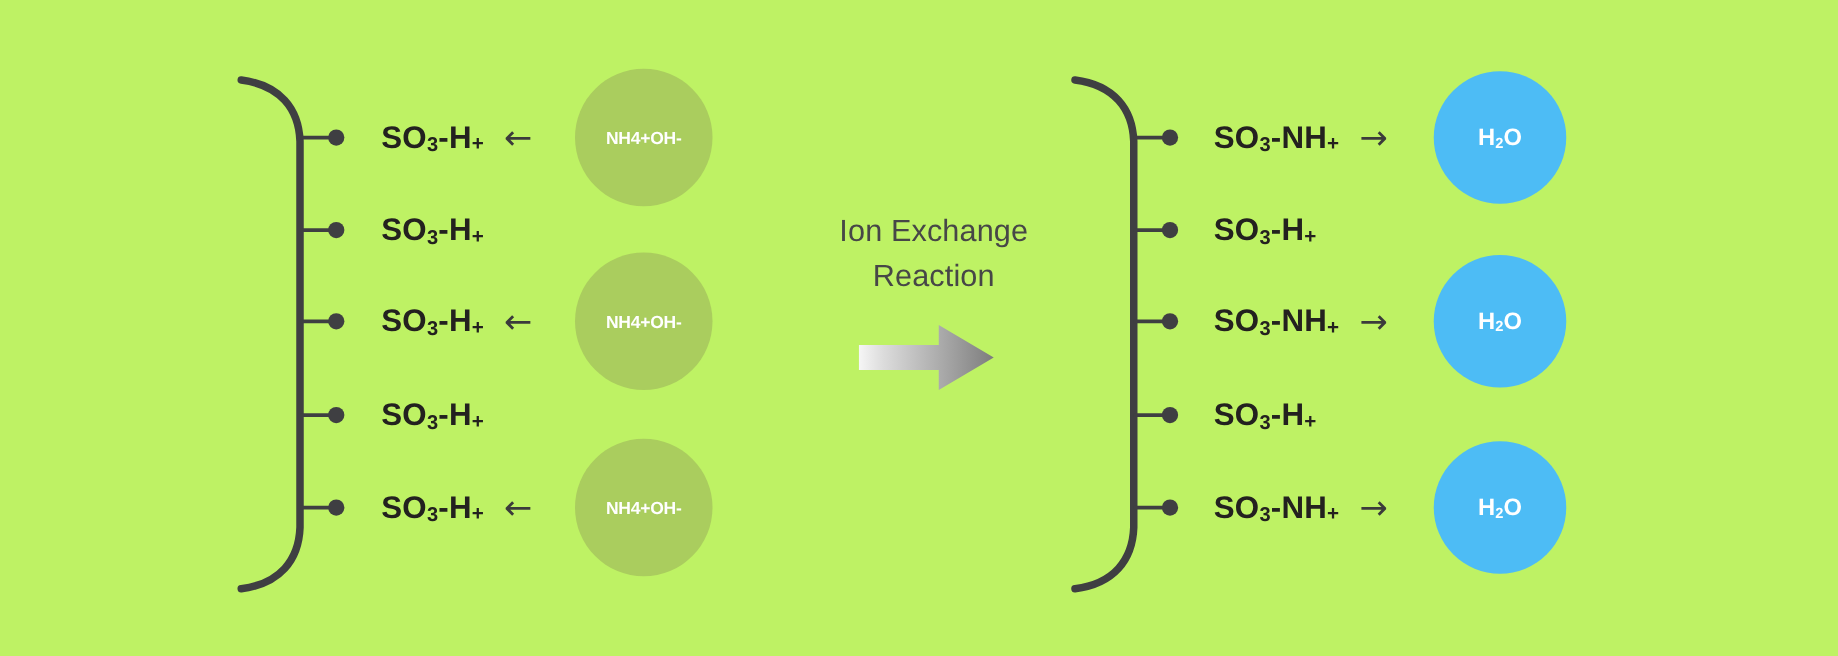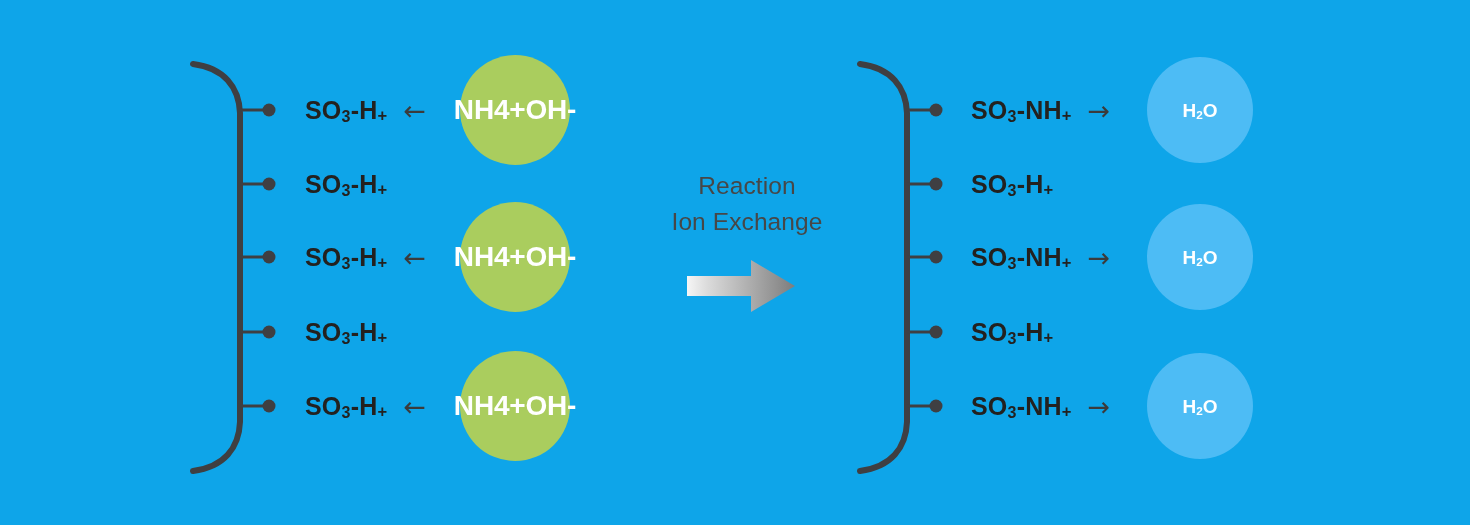--- a/index.html
+++ b/index.html
@@ -11,21 +11,21 @@
     width: 1470px;
     height: 525px;
     background: #f6f6f6;
     font-family: "Liberation Sans", sans-serif;
     overflow: hidden;
   }
   #stage {
     position: relative;
     width: 1470px;
     height: 525px;
-    background: #0ea5e9;
+    background: #bef264;
   }
 
   
   .backbone {
     position: absolute;
     top: 55px;
     width: 90px;
     height: 425px;
   }
   .backbone svg { display: block; overflow: visible; }
@@ -76,21 +76,21 @@
     justify-content: center;
     color: #ffffff;
     font-weight: bold;
     line-height: 1;
   }
   .bubble span { display: inline-block; }
   .bubble-green {
     width: 110px;
     height: 110px;
     margin: -55px 0 0 -55px;
-    font-size: 28px;
+    font-size: 14px;
     letter-spacing: -0.2px;
   }
   .bubble-blue {
     width: 106px;
     height: 106px;
     margin: -53px 0 0 -53px;
     font-size: 19px;
   }
   .bubble-blue sub {
     font-size: 0.62em;
@@ -172,22 +172,22 @@
   </div>
   <div class="bubble bubble-green" style="left:515px; top:257px; background:#aacd5e;">
     <span>NH4+OH-</span>
   </div>
   <div class="bubble bubble-green" style="left:515px; top:406px; background:#aacd5e;">
     <span>NH4+OH-</span>
   </div>
 
   <div id="center-block">
     <div id="center-title">
+      <div>Ion Exchange</div>
       <div>Reaction</div>
-      <div>Ion Exchange</div>
     </div>
     <div id="center-arrow">
       <svg width="120" height="56" viewBox="0 0 120 56" aria-hidden="true">
         <defs>
           <linearGradient id="arrGrad" x1="0" y1="0" x2="1" y2="0">
             <stop offset="0%" stop-color="#f6f6f6"></stop>
             <stop offset="18%" stop-color="#dcdcdc"></stop>
             <stop offset="100%" stop-color="#7d7d7d"></stop>
           </linearGradient>
         </defs>

